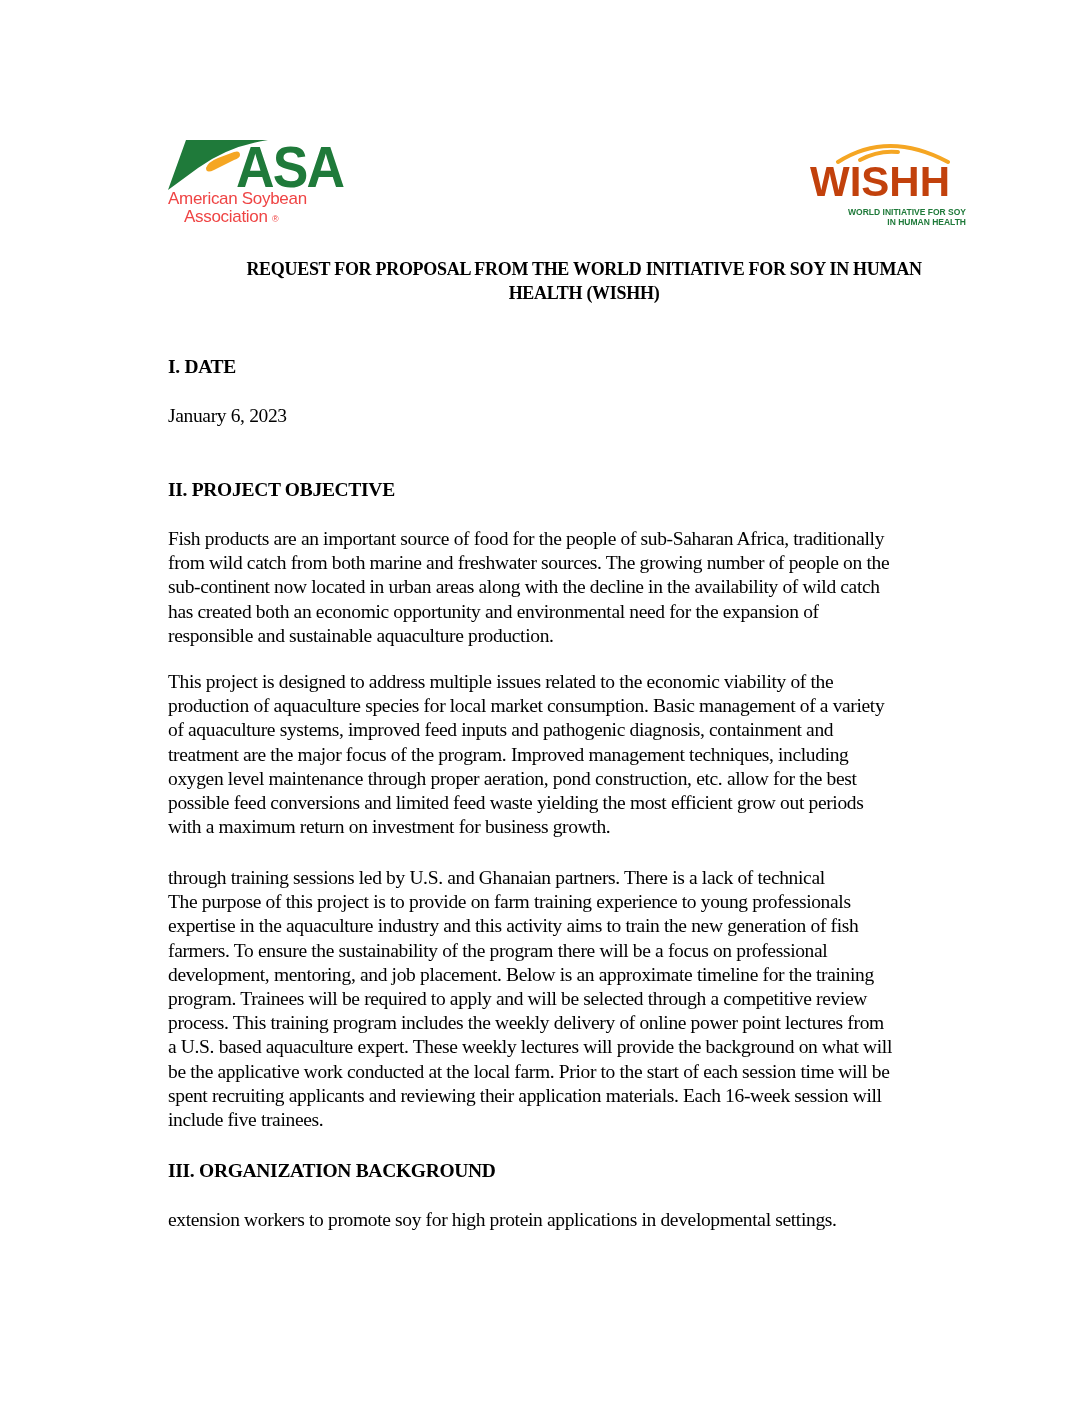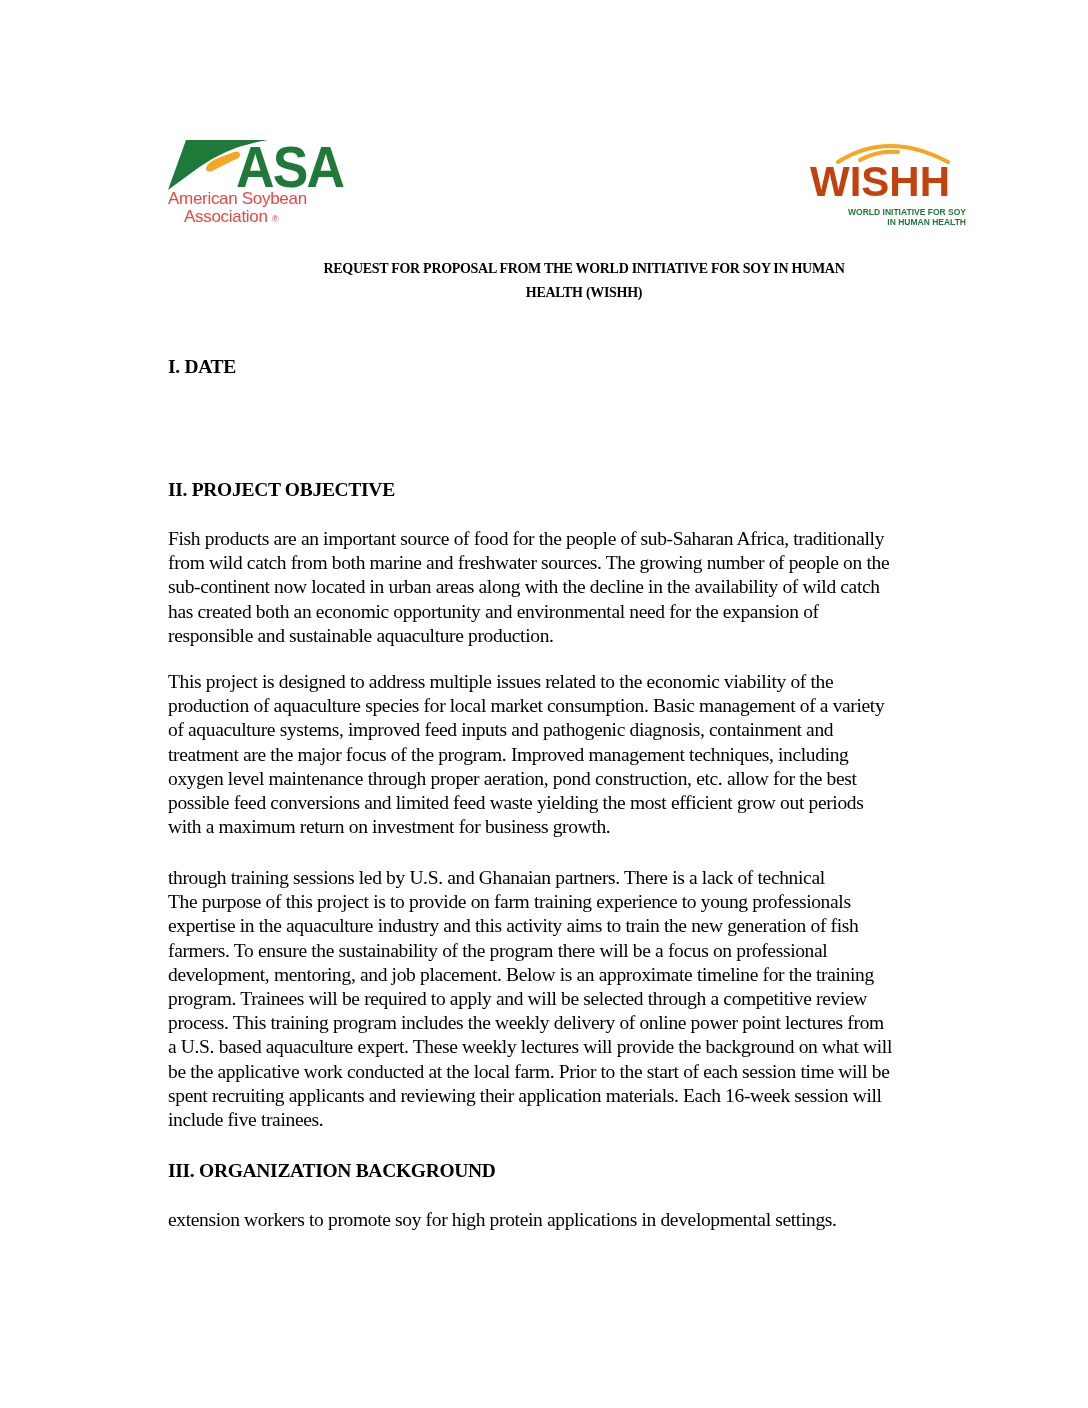--- a/index.html
+++ b/index.html
@@ -17,21 +17,21 @@
   .asa-name .l2 { display: block; padding-left: 16px; }
   .reg { font-size: 9px; vertical-align: baseline; }
   .wishh-word { position: absolute; left: 2px; top: 24px; font-family: "Liberation Sans", "DejaVu Sans", sans-serif;
                 font-weight: bold; font-size: 42px; color: #c2410c; letter-spacing: 0px; line-height: 44px; }
   .wishh-sub { position: absolute; left: 8px; top: 71px; width: 150px; font-family: "Liberation Sans", "DejaVu Sans", sans-serif;
                font-weight: bold; font-size: 8.5px; color: #1f7a3a; line-height: 10px; text-align: right; }
   .wishh-sub span { display: block; }
 
   
   .title { position: absolute; left: 128px; top: 257px; width: 832px; text-align: center;
-           font-weight: bold; font-size: 14px; line-height: 24px; letter-spacing: -0.3px; }
+           font-weight: bold; font-size: 18px; line-height: 24px; letter-spacing: -0.3px; }
   .title span { display: block; }
   .heading { position: absolute; left: 128px; font-weight: bold; font-size: 19.5px; line-height: 24px; letter-spacing: -0.3px; }
   .para { position: absolute; left: 128px; width: 840px; font-size: 19.5px; line-height: 24.2px; letter-spacing: -0.35px; white-space: nowrap; }
   .para span { display: block; }
 </style>
 </head>
 <body>
 
 <div class="page">
 
@@ -58,20 +58,23 @@
       <span>IN HUMAN HEALTH</span>
     </div>
   </div>
 
   <div class="title">
     <span>REQUEST FOR PROPOSAL FROM THE WORLD INITIATIVE FOR SOY IN HUMAN</span>
     <span>HEALTH (WISHH)</span>
   </div>
 
   <div class="heading" style="top:355px;">I. DATE</div>
+  <div class="para" style="top:404px;">
+    <span>January 6, 2023</span>
+  </div>
 
   <div class="heading" style="top:478px;">II. PROJECT OBJECTIVE</div>
 
   <div class="para" style="top:527px;">
     <span>Fish products are an important source of food for the people of sub-Saharan Africa, traditionally</span>
     <span>from wild catch from both marine and freshwater sources. The growing number of people on the</span>
     <span>sub-continent now located in urban areas along with the decline in the availability of wild catch</span>
     <span>has created both an economic opportunity and environmental need for the expansion of</span>
     <span>responsible and sustainable aquaculture production.</span>
   </div>

